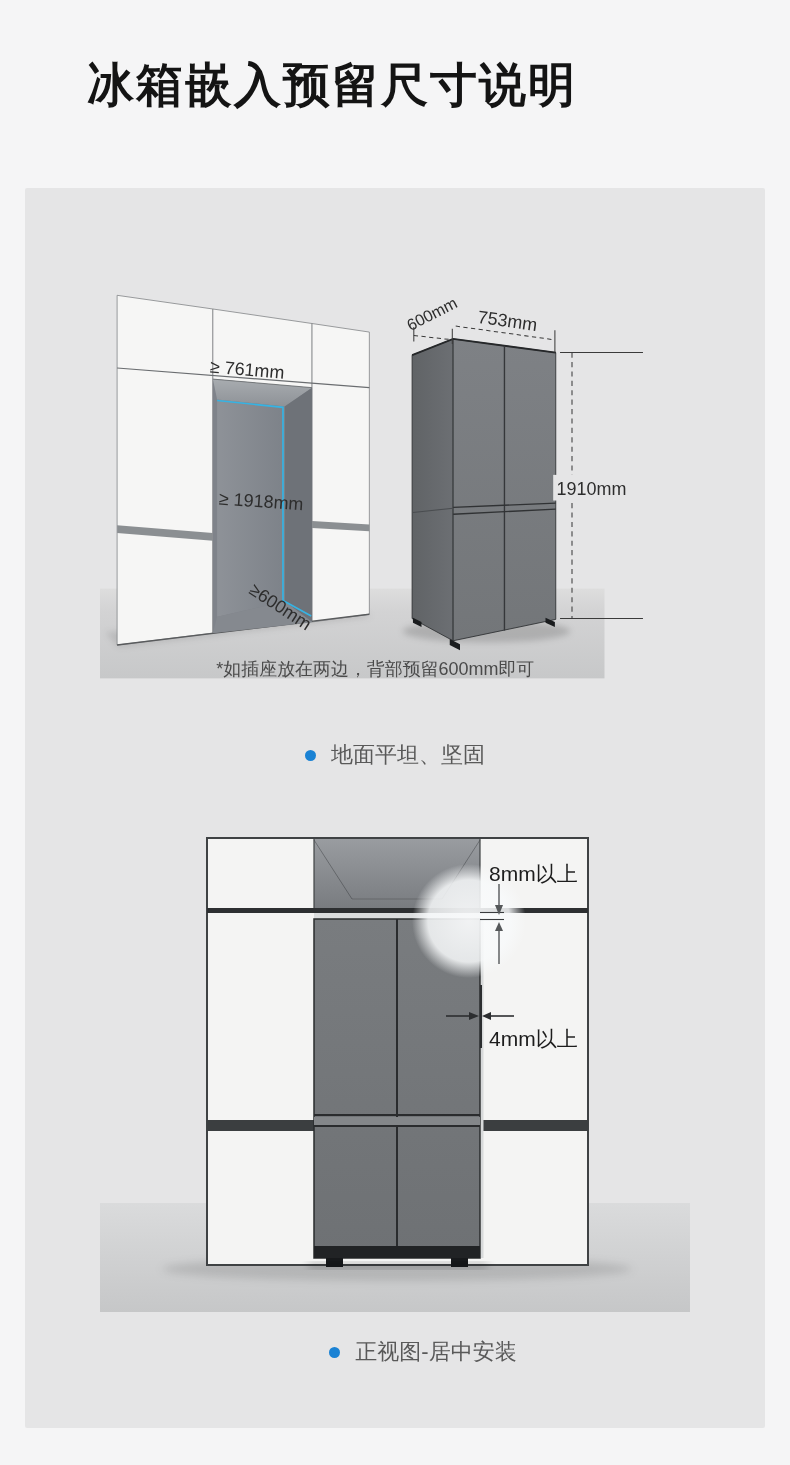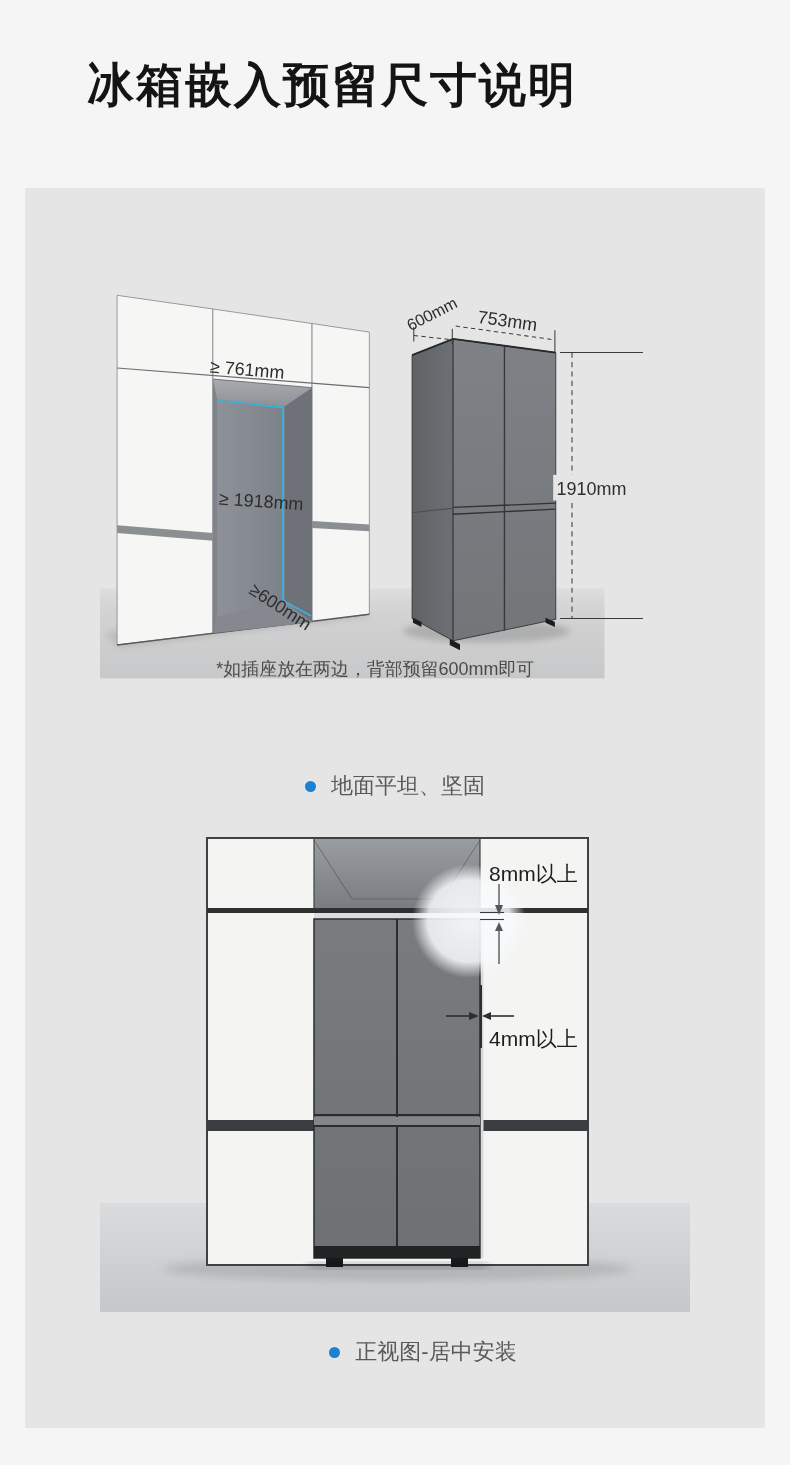--- a/index.html
+++ b/index.html
@@ -22,21 +22,21 @@
   svg text{font-family:"Liberation Sans","DejaVu Sans",sans-serif;}
   .dim-label{fill:#2d2d2d;}
   .caption{
     position:absolute;left:25px;width:740px;height:28px;
     display:flex;justify-content:center;align-items:center;gap:15px;
     font-size:22px;color:#595959;
   }
   .bullet{
     width:11px;height:11px;border-radius:50%;background:#1a82d4;flex:0 0 auto;
   }
-  .cap1{top:741px;margin-top:31px;}
+  .cap1{top:741px;}
   .cap2{top:1338px;margin-left:28px;}
 </style>
 </head>
 <body>
 
 <div class="page-title">冰箱嵌入预留尺寸说明</div>
 
 <div class="panel"></div>
 
 <svg class="scene" style="left:100px;top:240px;" width="590" height="480" viewBox="100 240 690 480">

